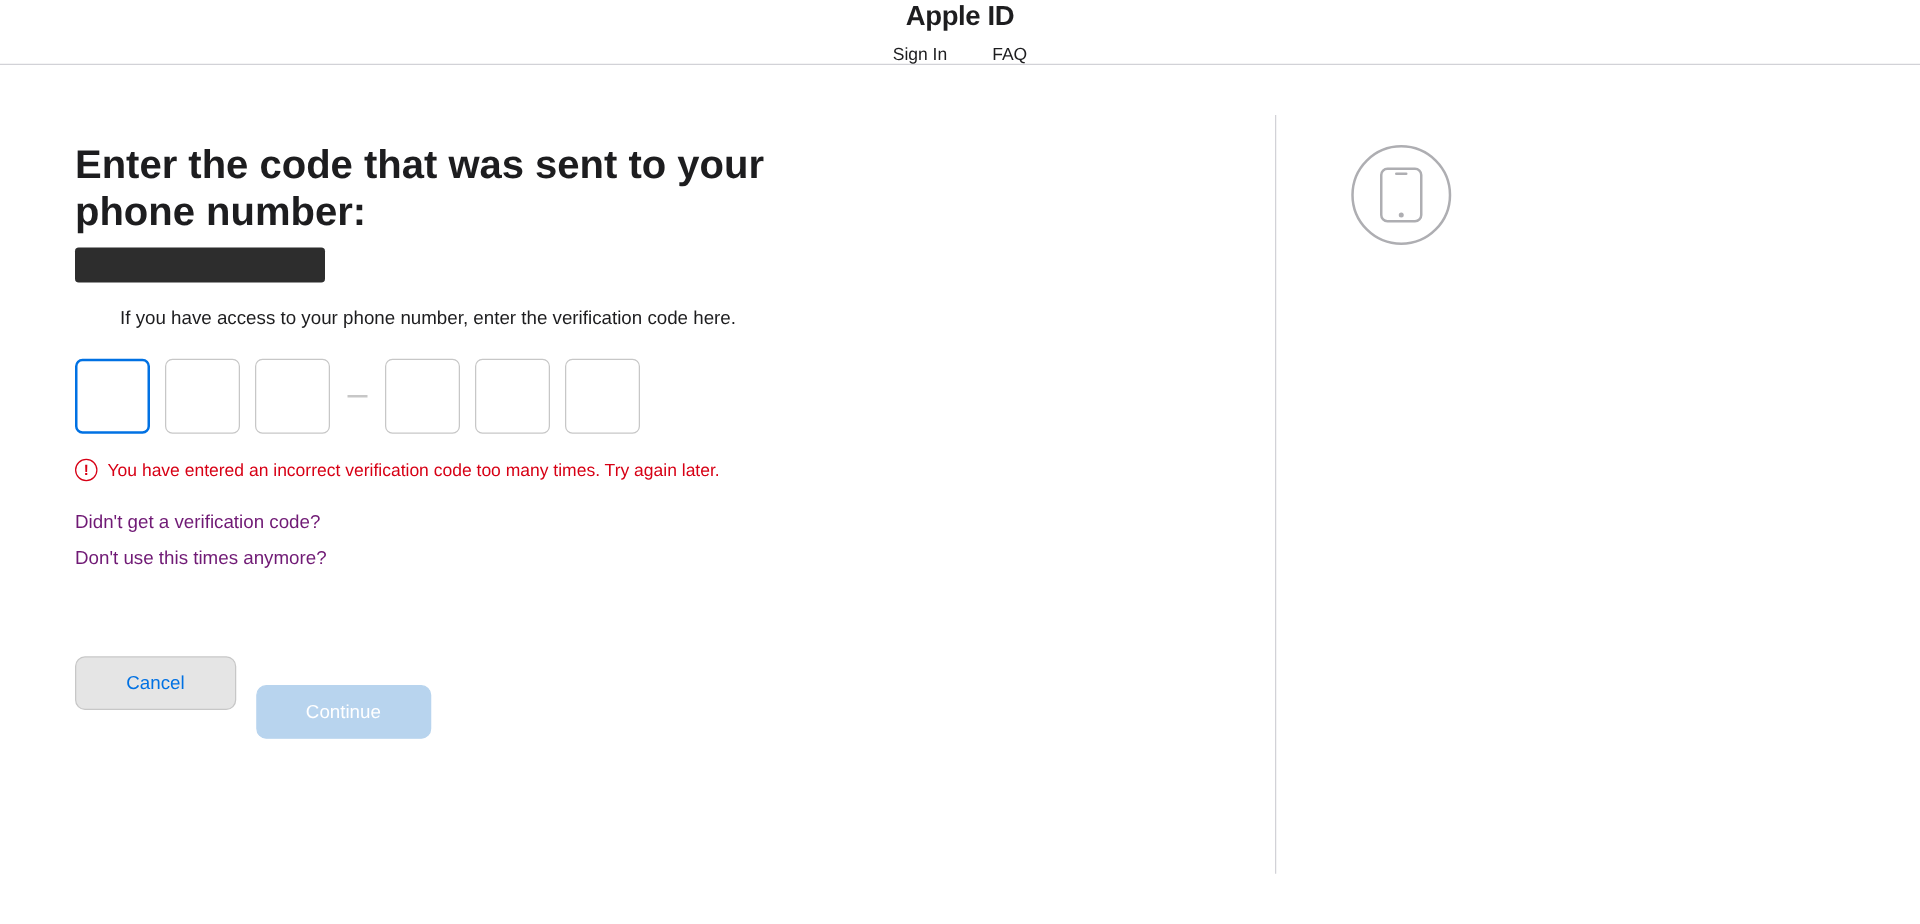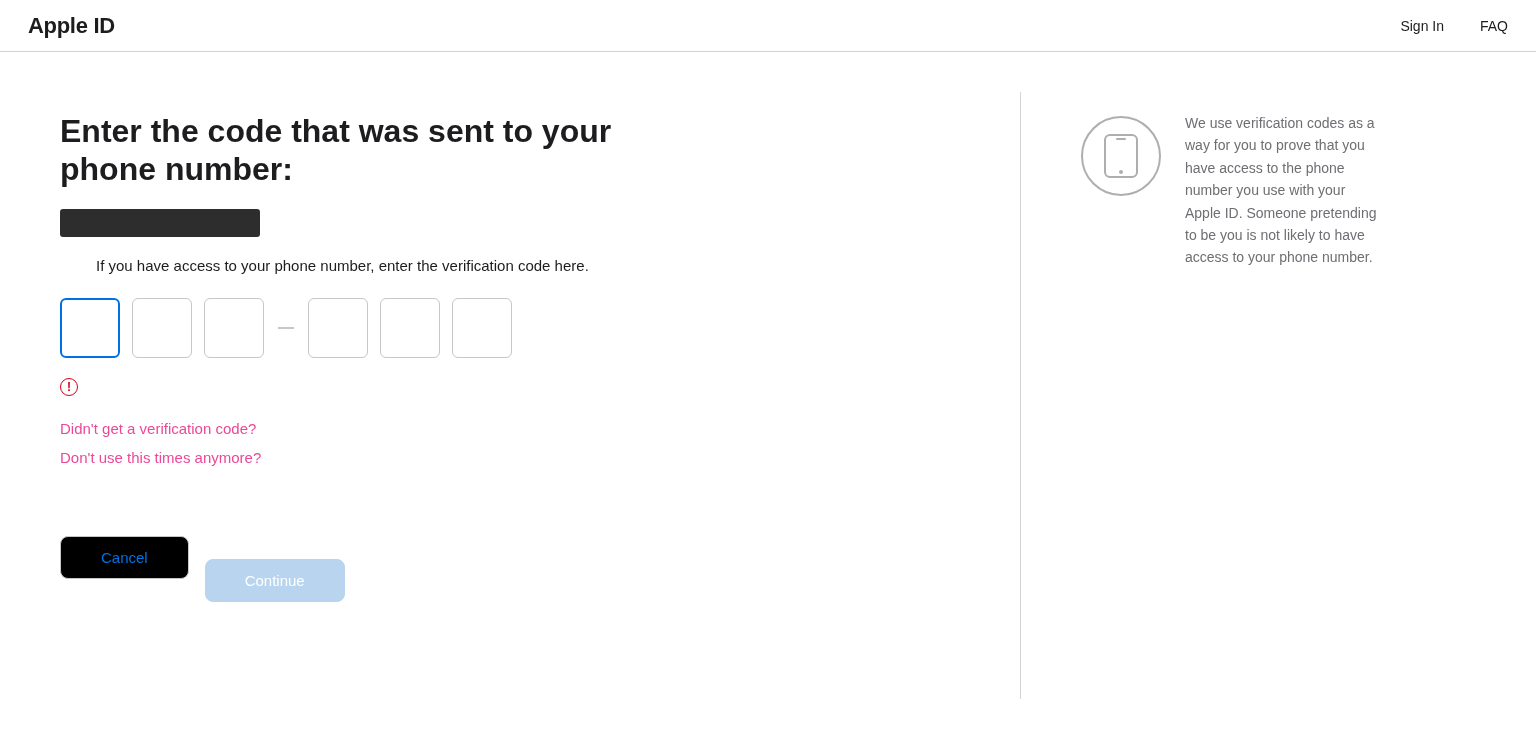--- a/index.html
+++ b/index.html
@@ -11,20 +11,21 @@
     }
 
     
     .header {
       display: flex;
       align-items: center;
       justify-content: space-between;
       padding: 0 28px;
       height: 52px;
       border-bottom: 1px solid #d2d2d7;
+      flex-direction: column;
     }
     .header-logo {
       font-size: 22px;
       font-weight: 600;
       color: #1d1d1f;
       letter-spacing: -0.3px;
     }
     .header-nav {
       display: flex;
       gap: 36px;
@@ -63,21 +64,21 @@
       padding: 60px 60px 60px 60px;
       display: flex;
       align-items: flex-start;
       gap: 24px;
     }
 
     .page-title {
       font-size: 32px;
       font-weight: 700;
       color: #1d1d1f;
-      margin-bottom: 20px;
+      margin-bottom: 9px;
       line-height: 1.2;
       max-width: 560px;
     }
 
     
     .phone-redacted {
       background: #2d2d2d;
       width: 200px;
       height: 28px;
       border-radius: 3px;
@@ -149,37 +150,37 @@
 
     
     .help-links {
       display: flex;
       flex-direction: column;
       gap: 12px;
       margin-bottom: 48px;
     }
 
     .help-link {
-      color: #ec4899;
+      color: #701a75;
       font-size: 15px;
       text-decoration: none;
       cursor: pointer;
     }
 
     
     .button-row {
       display: flex;
       gap: 16px;
       align-items: center;
     }
 
     .btn-cancel {
       padding: 12px 40px;
       font-size: 15px;
-      background: #000000;
+      background: #e5e5e5;
       border: 1px solid #c7c7c7;
       border-radius: 8px;
       color: #0071e3;
       cursor: pointer;
       min-width: 120px;
     }
 
     .btn-continue {
       padding: 12px 32px;
       font-size: 15px;
@@ -238,20 +239,21 @@
       <input class="code-box" type="text" maxlength="1" style="">
       <input class="code-box" type="text" maxlength="1" style="">
       <div class="code-box-gap"></div>
       <input class="code-box" type="text" maxlength="1" style="">
       <input class="code-box" type="text" maxlength="1" style="">
       <input class="code-box" type="text" maxlength="1" style="">
     </div>
 
     <div class="error-message">
       <div class="error-icon">!</div>
+      <span>You have entered an incorrect verification code too many times. Try again later.</span>
     </div>
 
     <div class="help-links">
       <a class="help-link">Didn't get a verification code?</a>
       <a class="help-link">Don't use this times anymore?</a>
     </div>
 
     <div class="button-row">
       <button class="btn-cancel">Cancel</button>
       <button class="btn-continue" disabled="">Continue</button>
@@ -262,16 +264,15 @@
   <div class="divider"></div>
 
   <div class="right-panel">
     <div class="phone-icon-container">
       <svg width="36" height="46" viewBox="0 0 36 46" fill="none" xmlns="http://www.w3.org/2000/svg">
         <rect x="2" y="2" width="32" height="42" rx="5" stroke="#aeaeb2" stroke-width="2" fill="none"></rect>
         <rect x="13" y="5" width="10" height="2" rx="1" fill="#aeaeb2"></rect>
         <circle cx="18" cy="39" r="2" fill="#aeaeb2"></circle>
       </svg>
     </div>
-    <p class="right-panel-text">We use verification codes as a way for you to prove that you have access to the phone number you use with your Apple ID. Someone pretending to be you is not likely to have access to your phone number.</p>
   </div>
 
 </div>
 
 </body></html>

